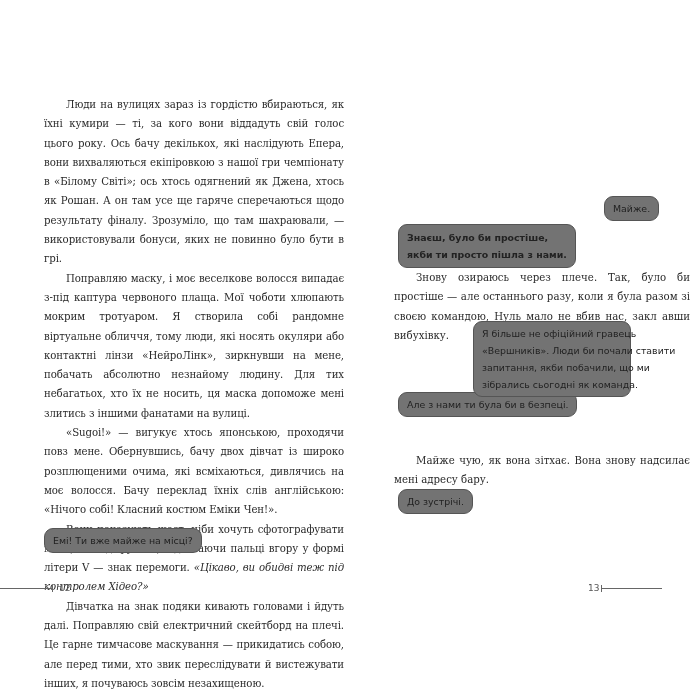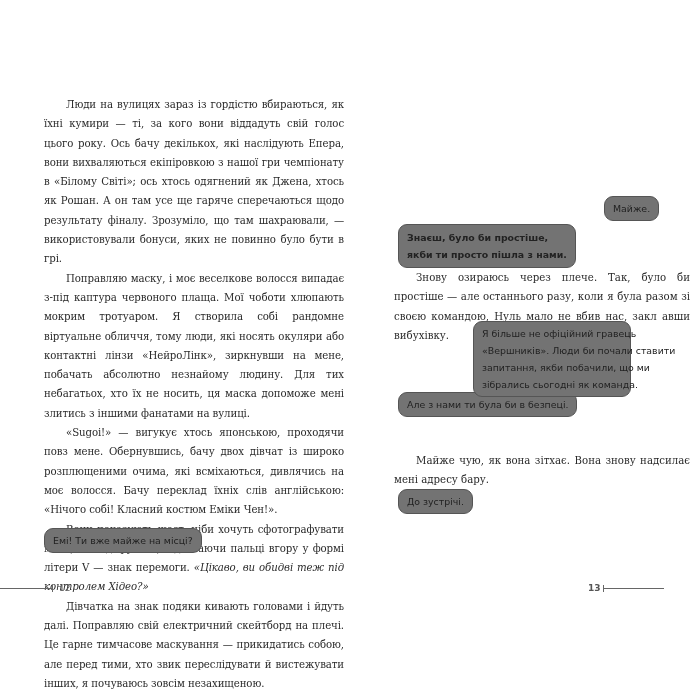--- a/index.html
+++ b/index.html
@@ -72,17 +72,17 @@
   </div>
 
   <div class="text-block" style="top:451px;">
     <p>Майже чую, як вона зітхає. Вона знову надсилає мені адресу бару.</p>
   </div>
 
   <div class="bubble" style="left:48px; top:489px;text-align:center;">До зустрічі.</div>
 
 
   <div class="folio" style="left:238px; top:583px;">
-    <span style="margin-right:2px;font-weight:bold;">13</span>
+    <span style="margin-right:2px;">13</span>
     <div class="tick"></div>
     <div class="rule" style="width:60px;"></div>
   </div>
 </div>
 
 </body></html>

